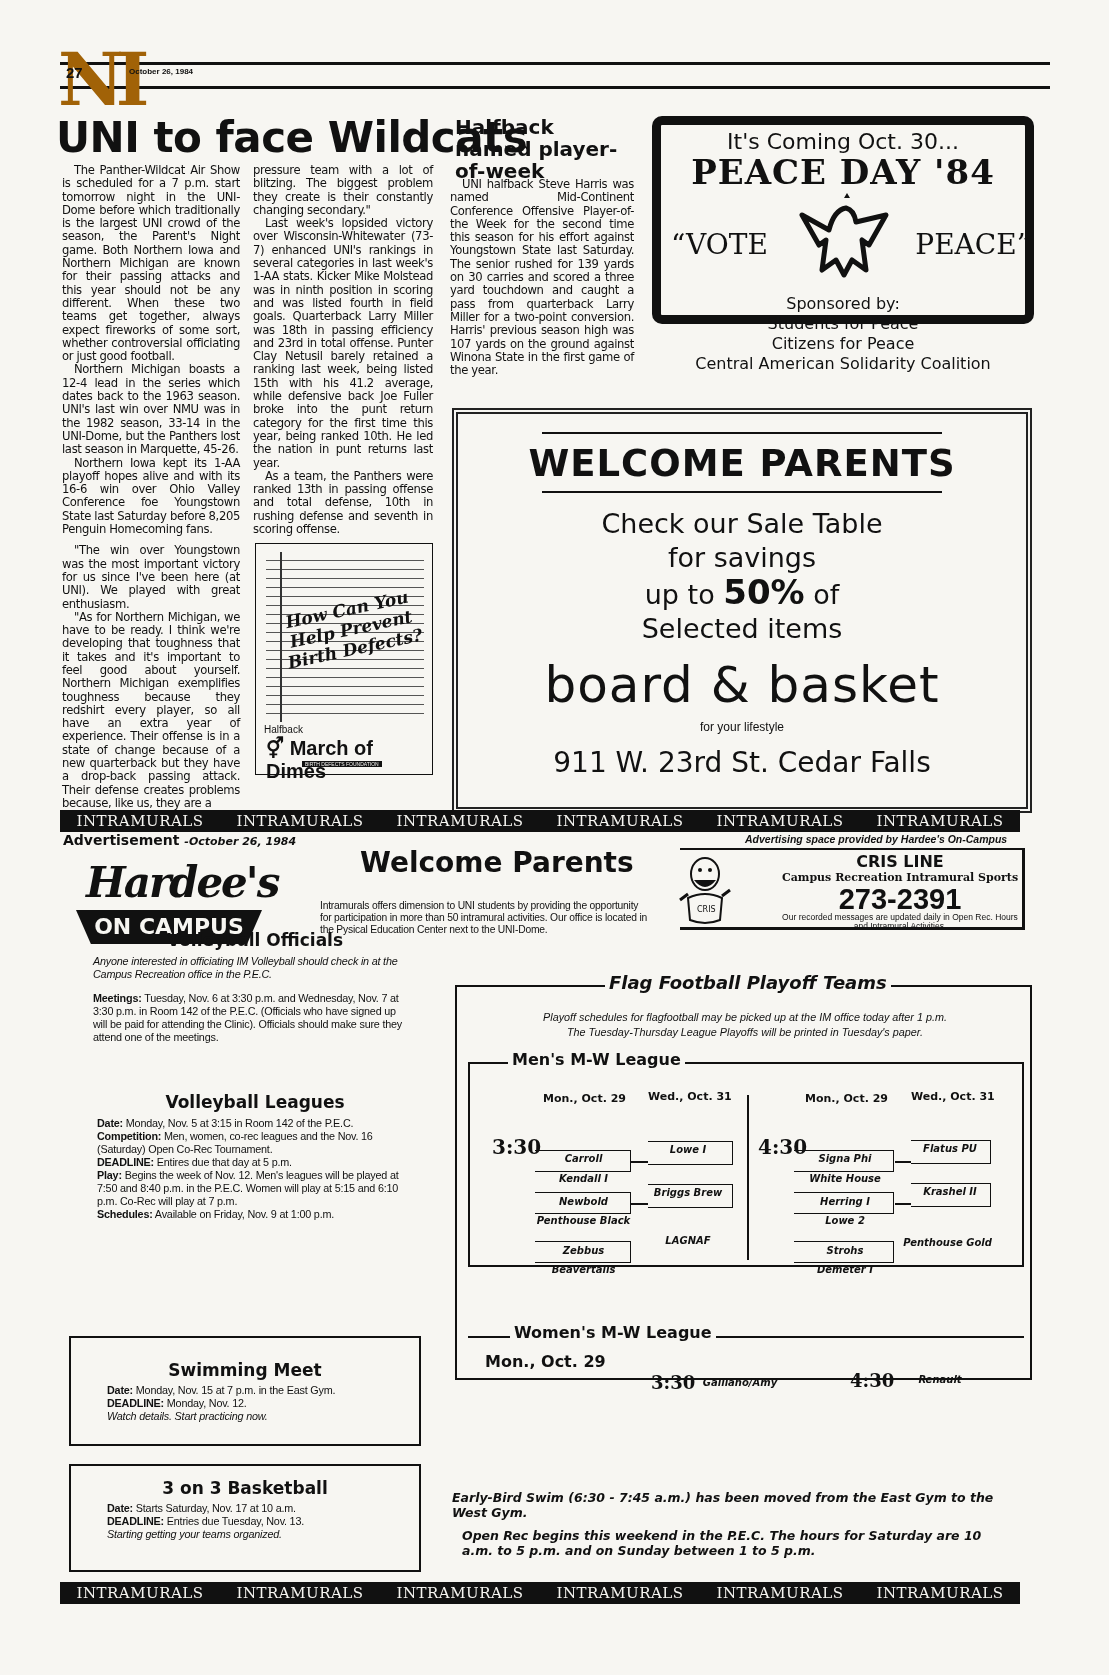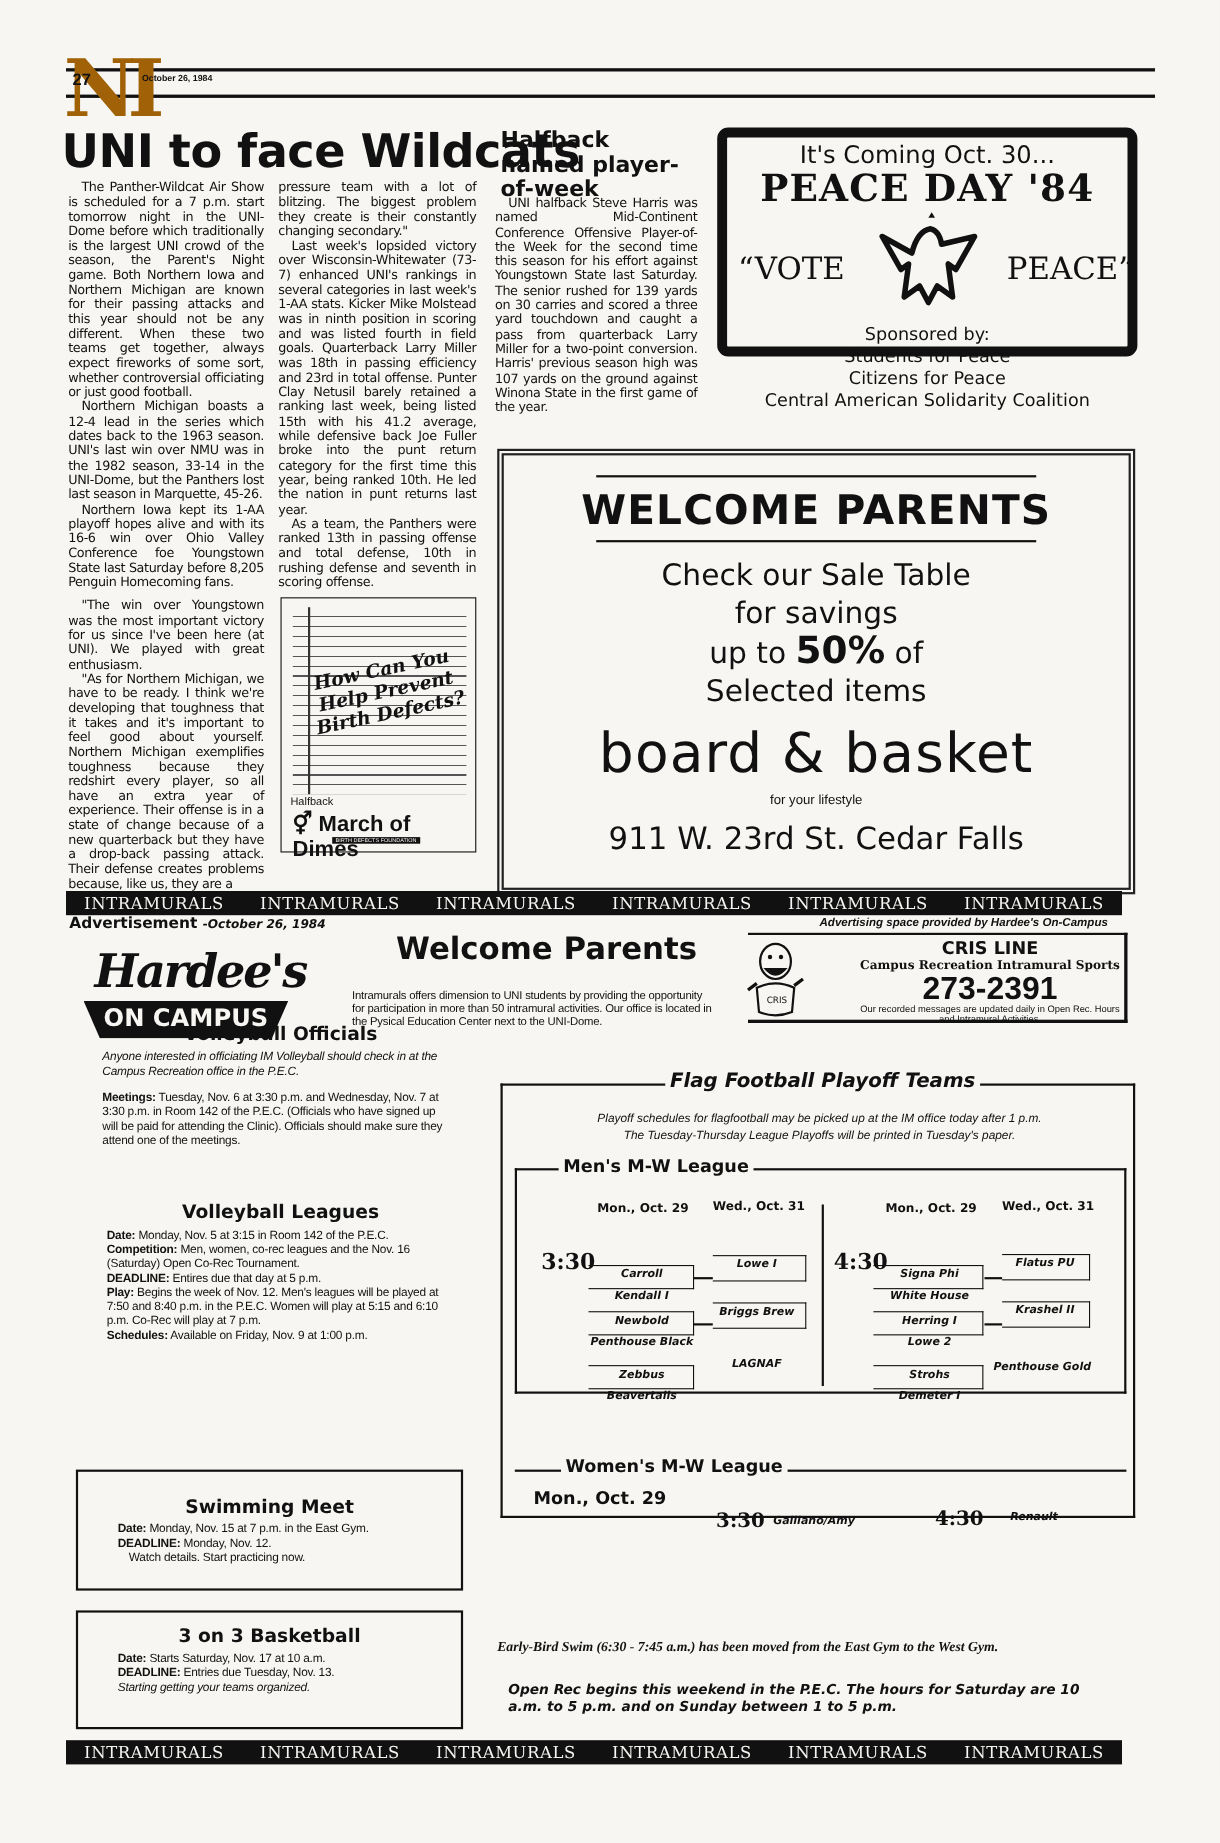--- a/index.html
+++ b/index.html
@@ -227,21 +227,21 @@
   <div><b>DEADLINE:</b> <span>Entires due that day at 5 p.m.</span></div>
   <div><b>Play:</b> <span>Begins the week of Nov. 12. Men's leagues will be played at 7:50 and 8:40 p.m. in the P.E.C. Women will play at 5:15 and 6:10 p.m. Co-Rec will play at 7 p.m.</span></div>
   <div><b>Schedules:</b> <span>Available on Friday, Nov. 9 at 1:00 p.m.</span></div>
 </div>
 
 <div class="box" style="left:69px; top:1336px; width:352px; height:110px;"></div>
 <div class="sec-title" style="left:69px; top:1360px; width:352px;">Swimming Meet</div>
 <div class="sec-body" style="left:107px; top:1384px; width:310px;">
   <div><b>Date:</b> <span>Monday, Nov. 15 at 7 p.m. in the East Gym.</span></div>
   <div><b>DEADLINE:</b> <span>Monday, Nov. 12.</span></div>
-  <div style="margin-left:10px;">Watch details. Start practicing now.</div>
+  <div style="font-style:italic;">Watch details. Start practicing now.</div>
 </div>
 
 <div class="box" style="left:69px; top:1464px; width:352px; height:108px;"></div>
 <div class="sec-title" style="left:69px; top:1478px; width:352px;">3 on 3 Basketball</div>
 <div class="sec-body" style="left:107px; top:1502px; width:310px;">
   <div><b>Date:</b> <span>Starts Saturday, Nov. 17 at 10 a.m.</span></div>
   <div><b>DEADLINE:</b> <span>Entries due Tuesday, Nov. 13.</span></div>
   <div style="font-style:italic;">Starting getting your teams organized.</div>
 </div>
 
@@ -311,21 +311,21 @@
 <div class="mw-rule" style="left:700px; top:1336px; width:324px;"></div>
 <div class="ww-title">Women's M-W League</div>
 <div class="col-h" style="left:485px; top:1352px; font-size:16px;">Mon., Oct. 29</div>
 
 <div class="time" style="left:651px; top:1372px; font-size:18px;">3:30</div>
 <div class="team" style="left:695px; top:1361px; width:90px;">Galliano/Amy</div>
 
 <div class="time" style="left:850px; top:1370px; font-size:18px;">4:30</div>
 <div class="team" style="left:895px; top:1358px; width:90px;">Renault</div>
 
-<div class="foot-note" style="left:452px; top:1490px; width:580px;font-family:Liberation Serif, serif;">Early-Bird Swim (6:30 - 7:45 a.m.) has been moved from the East Gym to the West Gym.</div>
+<div class="foot-note" style="left:452px; top:1490px; width:580px;">Early-Bird Swim (6:30 - 7:45 a.m.) has been moved from the East Gym to the West Gym.</div>
 <div class="foot-note" style="left:462px; top:1528px; width:540px;">Open Rec begins this weekend in the P.E.C. The hours for Saturday are 10 a.m. to 5 p.m. and on Sunday between 1 to 5 p.m.</div>
 
 <div class="im-bar" style="top:1582px;">
   <span>INTRAMURALS</span>
   <span>INTRAMURALS</span>
   <span>INTRAMURALS</span>
   <span>INTRAMURALS</span>
   <span>INTRAMURALS</span>
   <span>INTRAMURALS</span>
 </div>

